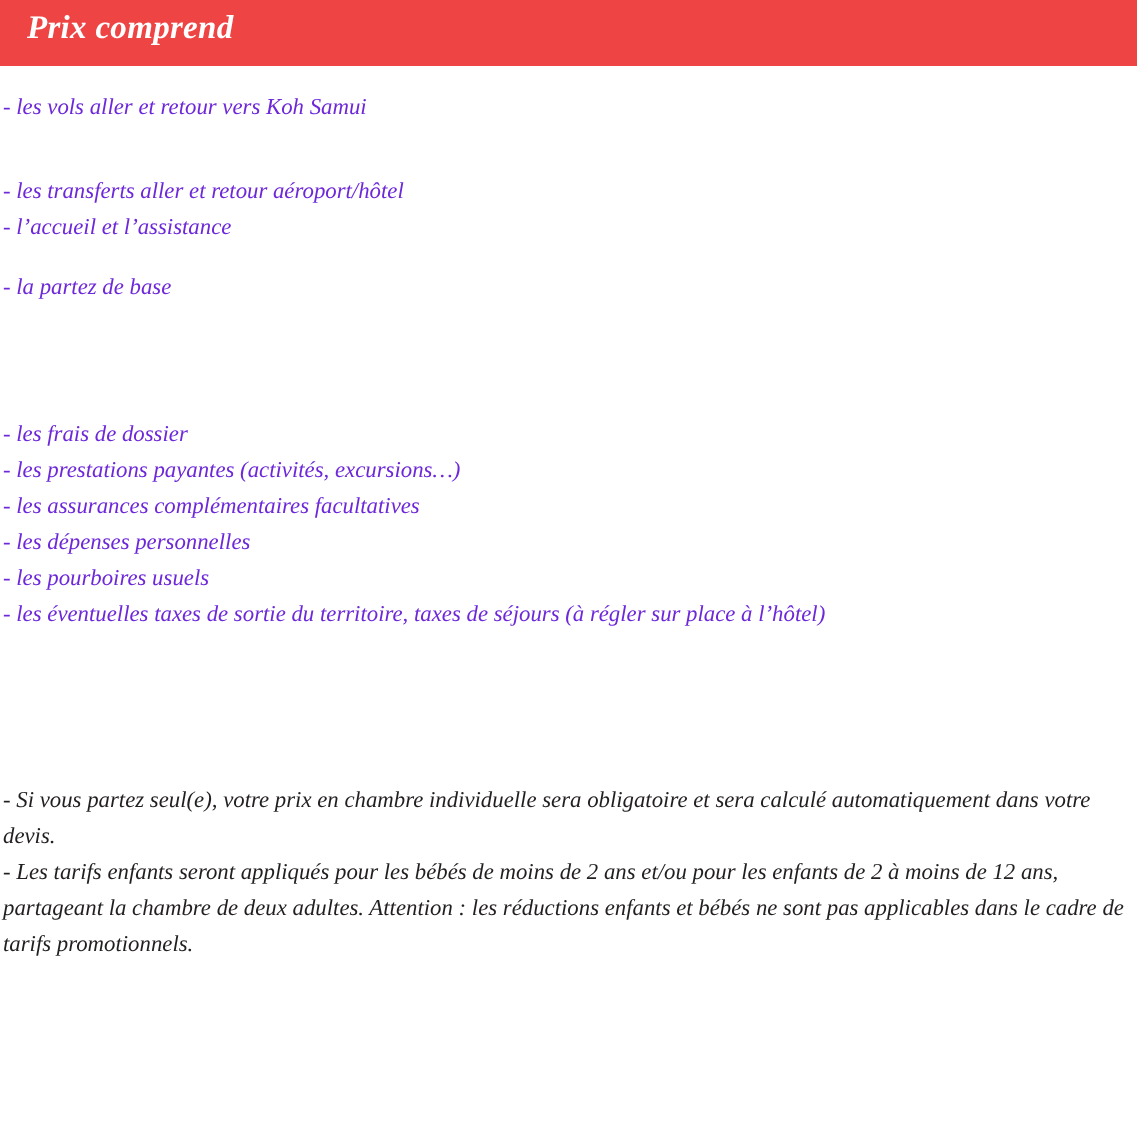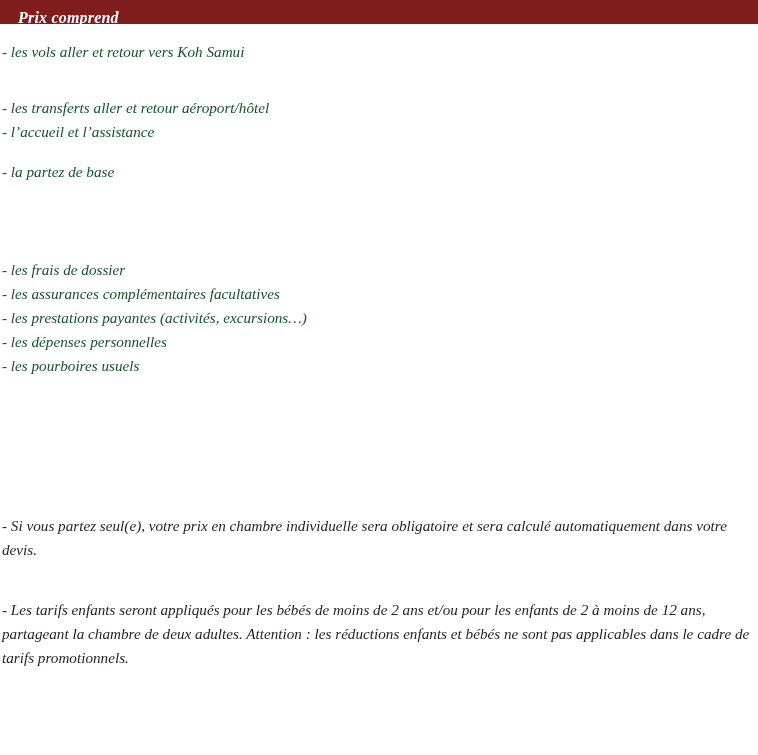--- a/index.html
+++ b/index.html
@@ -13,48 +13,47 @@
     font-family: "Liberation Serif", serif;
     color: #231f20;
     overflow: hidden;
   }
   .page {
     position: relative;
     width: 758px;
     height: 755px;
   }
   .section-header {
-    background: #7f1d1d;
+    background: #ef4444;
     color: #ffffff;
     font-family: "Liberation Serif", serif;
     font-style: italic;
     font-weight: bold;
-    font-size: 16px;
+    font-size: 22px;
     line-height: 36px;
     padding: 0 0 0 18px;
-    height: 24px;
+    height: 44px;
     display: block;
     letter-spacing: 0.2px;
   }
   .section-body {
     padding: 0 4px 0 2px;
   }
   .line {
     font-style: italic;
     font-size: 15.2px;
     line-height: 24px;
-    color: #14532d;
+    color: #6d28d9;
     white-space: pre-wrap;
   }
   .para {
     font-style: italic;
     font-size: 15.2px;
     line-height: 24px;
     color: #231f20;
-    margin-top: 36px;
   }
   .gap-sm { height: 16px; }
   .gap-block-1 { height: 58px; }
   .gap-block-2 { height: 84px; }
   .after-header { height: 16px; }
 </style>
 </head>
 <body>
 
 <div class="page">
@@ -72,24 +71,25 @@
       <div class="line">- la partez de base</div>
     </div>
   </div>
 
   <div class="gap-block-1"></div>
 
   <div>
     <div class="section-body">
       <div class="after-header"></div>
       <div class="line">- les frais de dossier</div>
+      <div class="line">- les prestations payantes (activités, excursions…)</div>
       <div class="line">- les assurances complémentaires facultatives</div>
-      <div class="line">- les prestations payantes (activités, excursions…)</div>
       <div class="line">- les dépenses personnelles</div>
       <div class="line">- les pourboires usuels</div>
+      <div class="line">- les éventuelles taxes de sortie du territoire, taxes de séjours (à régler sur place à l’hôtel)</div>
     </div>
   </div>
 
   <div class="gap-block-2"></div>
 
   <div>
     <div class="section-body">
       <div class="after-header"></div>
       <div class="para">- Si vous partez seul(e), votre prix en chambre individuelle sera obligatoire et sera calculé automatiquement dans votre devis.</div>
       <div class="para">- Les tarifs enfants seront appliqués pour les bébés de moins de 2 ans et/ou pour les enfants de 2 à moins de 12 ans, partageant la chambre de deux adultes. Attention : les réductions enfants et bébés ne sont pas applicables dans le cadre de tarifs promotionnels.</div>

